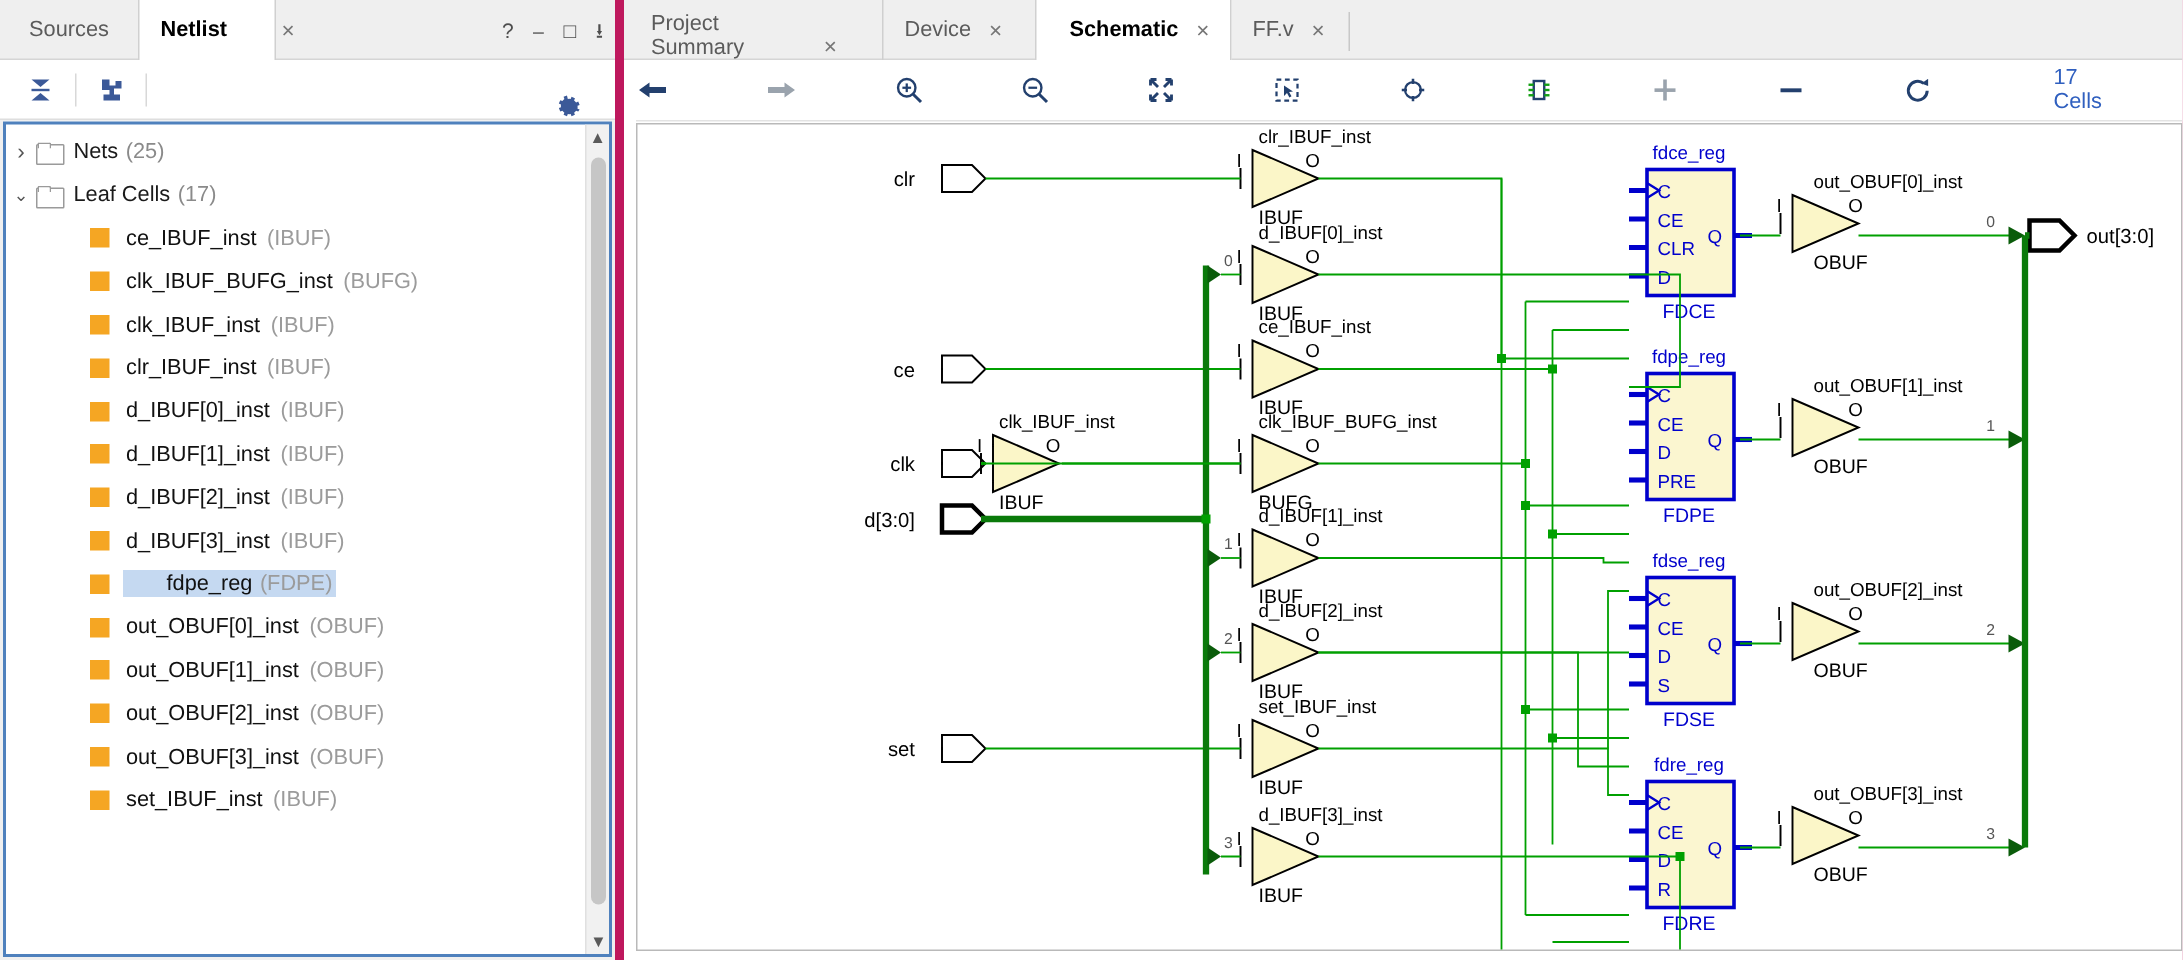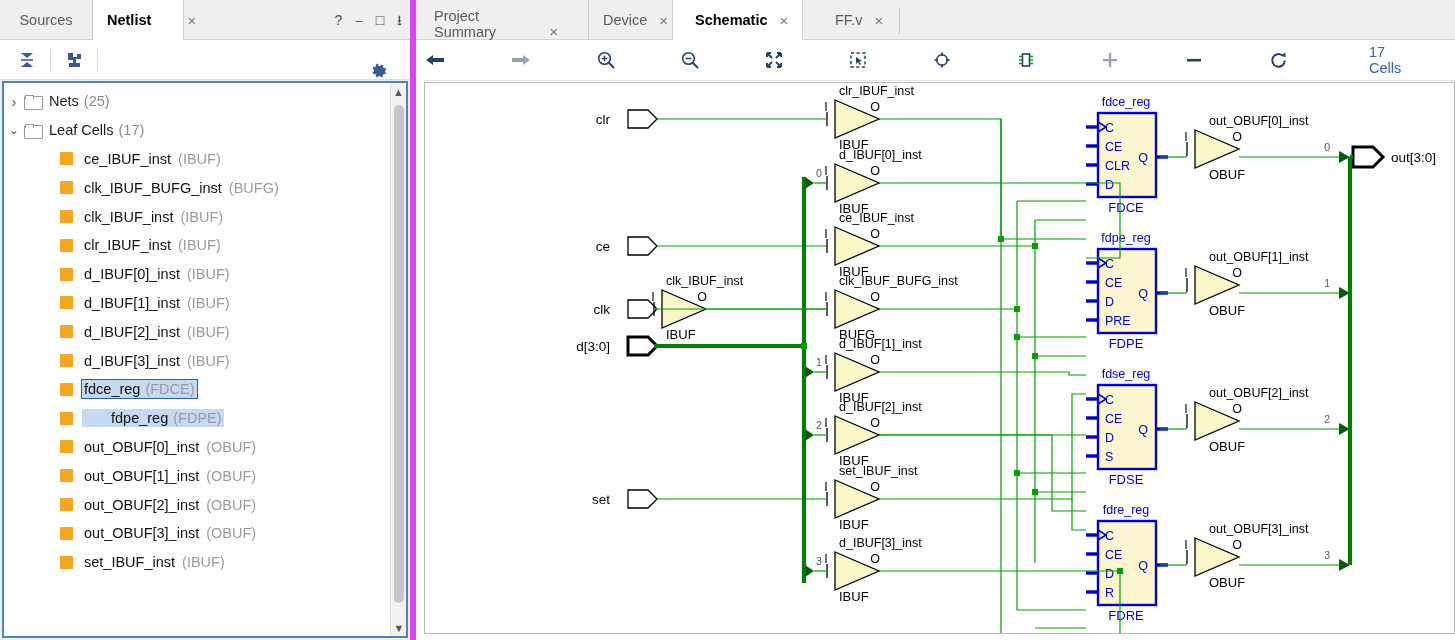--- a/index.html
+++ b/index.html
@@ -3,21 +3,21 @@
 <meta charset="utf-8">
 <style>
   * { box-sizing: border-box; }
   html, body {
     margin: 0; padding: 0;
     width: 1455px; height: 640px;
     background: #ffffff;
     font-family: "Liberation Sans", sans-serif;
     overflow: hidden;
   }
-  #root { position: relative; width: 1455px; height: 640px; background: #d946ef; }
+  #root { position: relative; width: 1455px; height: 640px; background: #be185d; }
 
   
   #left-panel {
     position: absolute; left: 0; top: 0; width: 410px; height: 640px;
     background: #f0f0f0;
   }
   .tabbar {
     position: absolute; left: 0; top: 0; height: 40px; width: 100%;
     background: #efefef; border-bottom: 1px solid #d5d5d5;
   }
@@ -195,24 +195,20 @@
           <div class="trow leafrow">
             <span class="lsq"></span>
             <span class="lbl"><span class="lname">d_IBUF[2]_inst</span></span>
             <span class="ltype">(IBUF)</span>
           </div>
           <div class="trow leafrow">
             <span class="lsq"></span>
             <span class="lbl"><span class="lname">d_IBUF[3]_inst</span></span>
             <span class="ltype">(IBUF)</span>
           </div>
-          <div class="trow leafrow selfocus">
-            <span class="lsq"></span>
-            <span class="lbl"><span class="lname">fdce_reg</span><span class="ltype">(FDCE)</span></span>
-          </div>
           <div class="trow leafrow sel">
             <span class="lsq"></span>
             <span class="lbl"><span class="lname">fdpe_reg</span><span class="ltype">(FDPE)</span></span>
           </div>
           <div class="trow leafrow">
             <span class="lsq"></span>
             <span class="lbl"><span class="lname">out_OBUF[0]_inst</span></span>
             <span class="ltype">(OBUF)</span>
           </div>
           <div class="trow leafrow">
@@ -248,21 +244,21 @@
 
     <div id="rtabbar">
       <div class="tab inactive" style="left:4px;width:152px;align-items:flex-end;">
         <span>Project Summary</span>
         <span class="tclose">×</span>
       </div>
       <div class="tab inactive" style="left:172px;width:102px;border-left:1px solid #cfcfcf;">
         <span>Device</span>
         <span class="tclose">×</span>
       </div>
-      <div class="tab active" style="left:256px;width:131px;padding-left:22px;">
+      <div class="tab active" style="left:274px;width:131px;padding-left:22px;">
         <span>Schematic</span>
         <span class="tclose">×</span>
       </div>
       <div class="tab inactive" style="left:405px;width:78px;">
         <span>FF.v</span>
         <span class="tclose">×</span>
       </div>
       <div style="position:absolute;left:483px;top:8px;width:1px;height:26px;background:#c8c8c8;"></div>
     </div>
 

